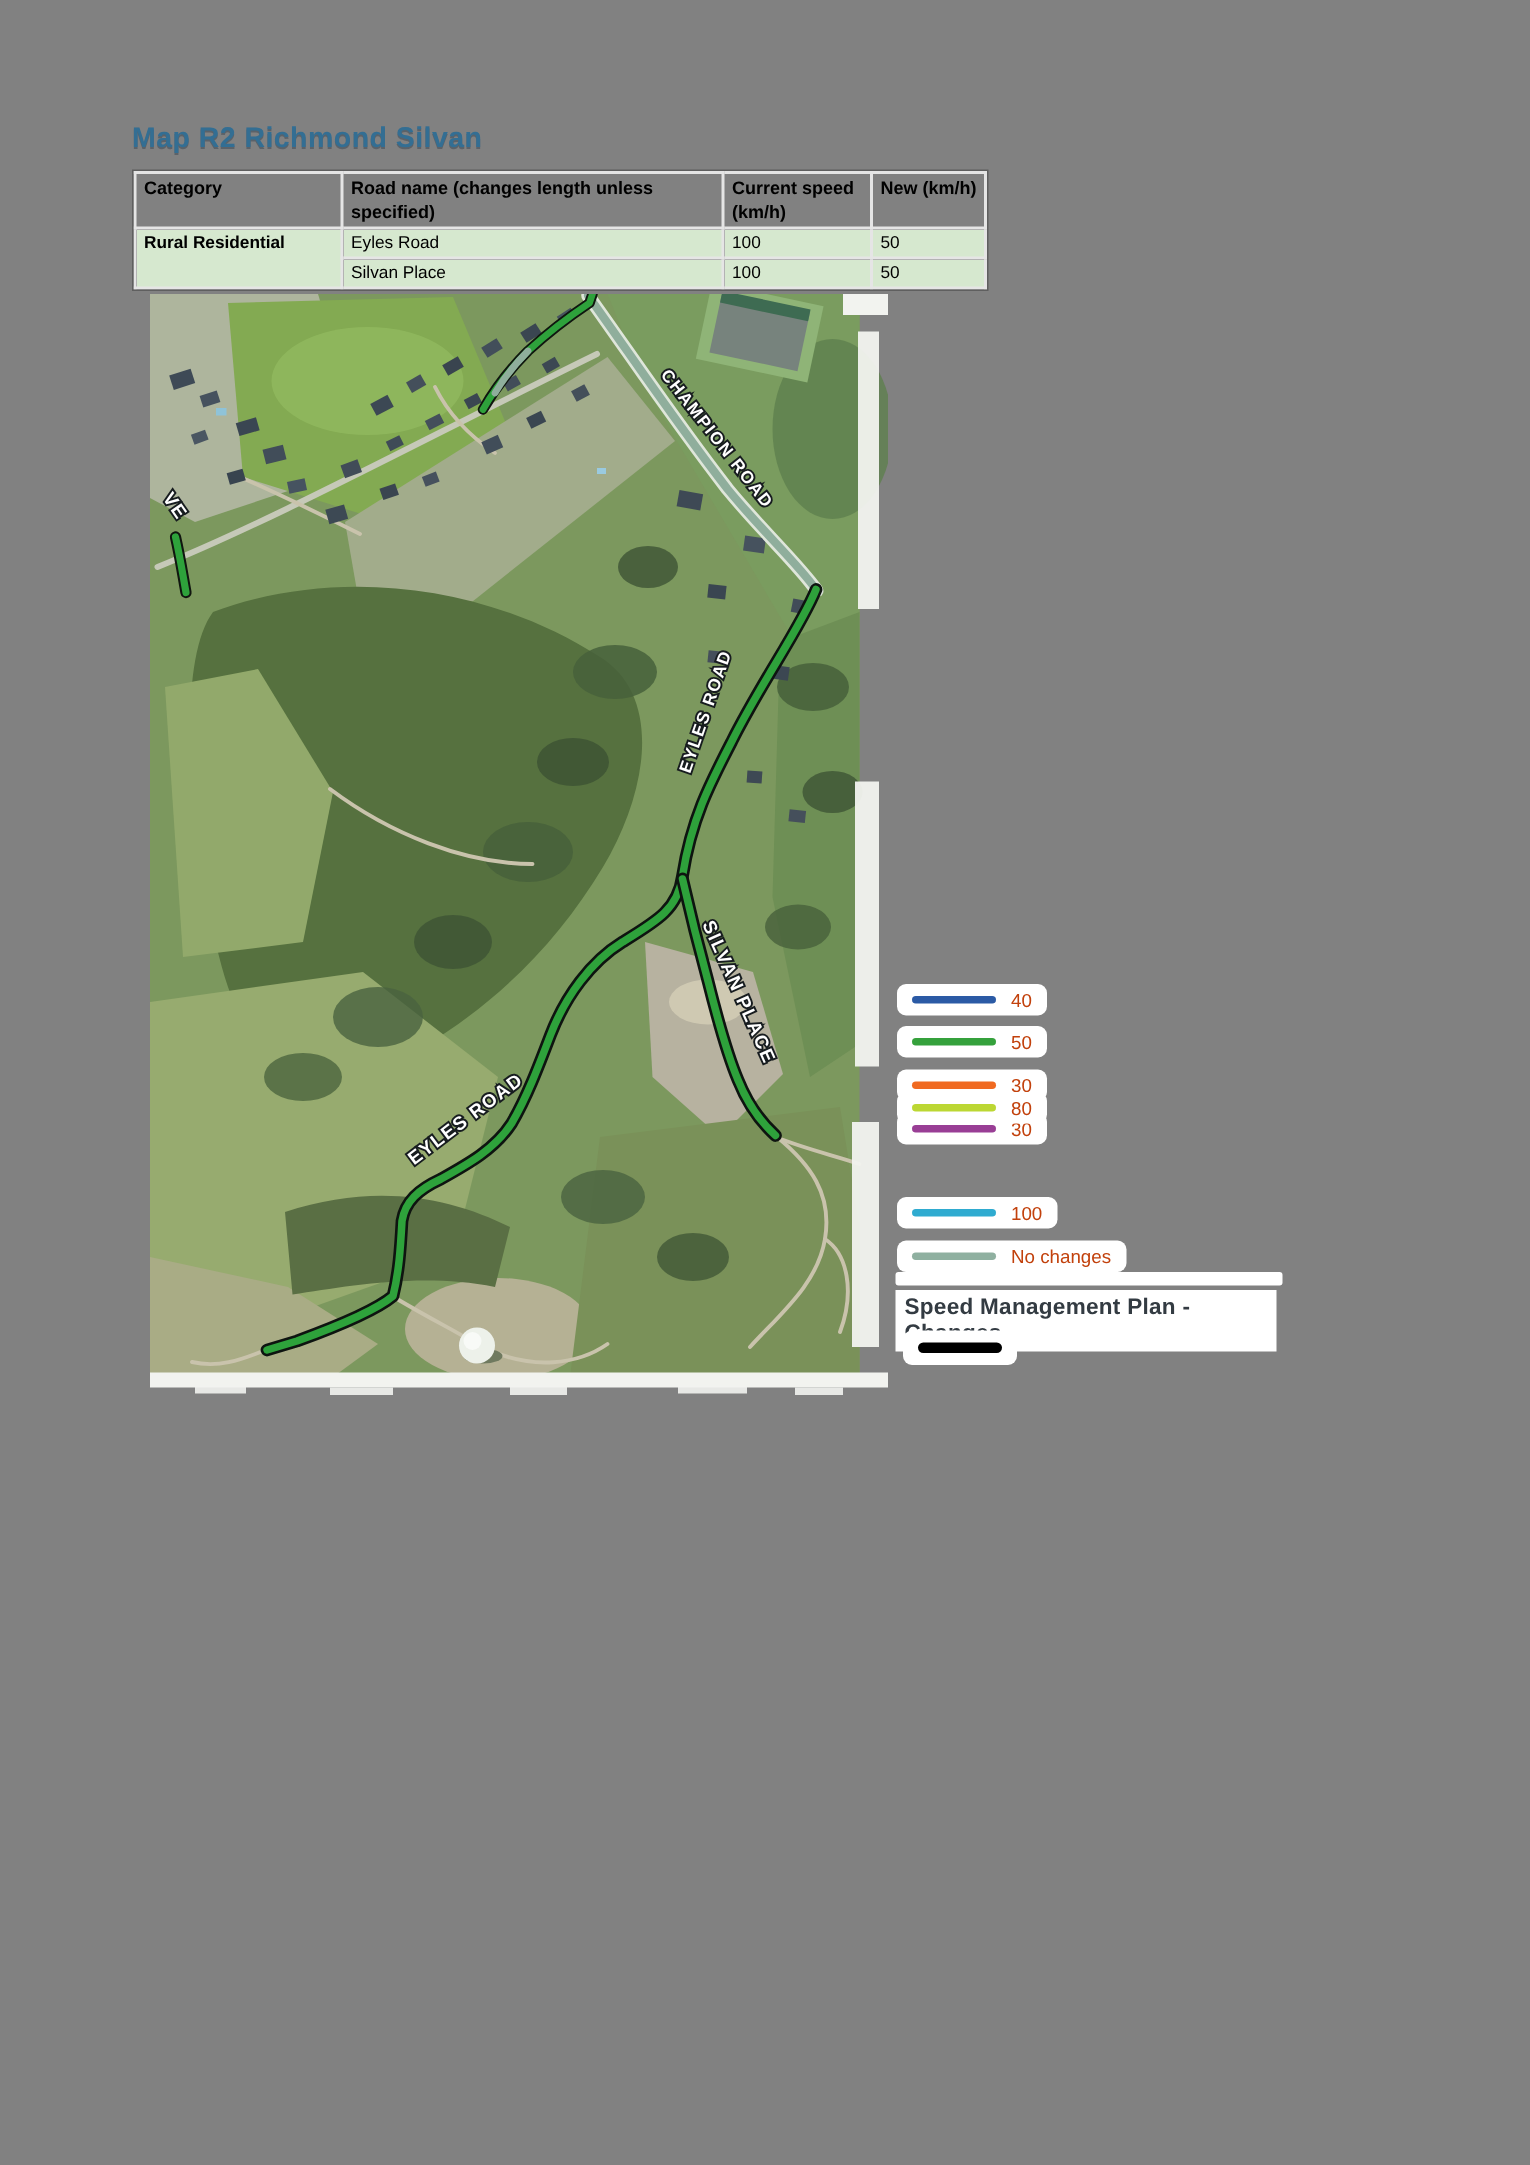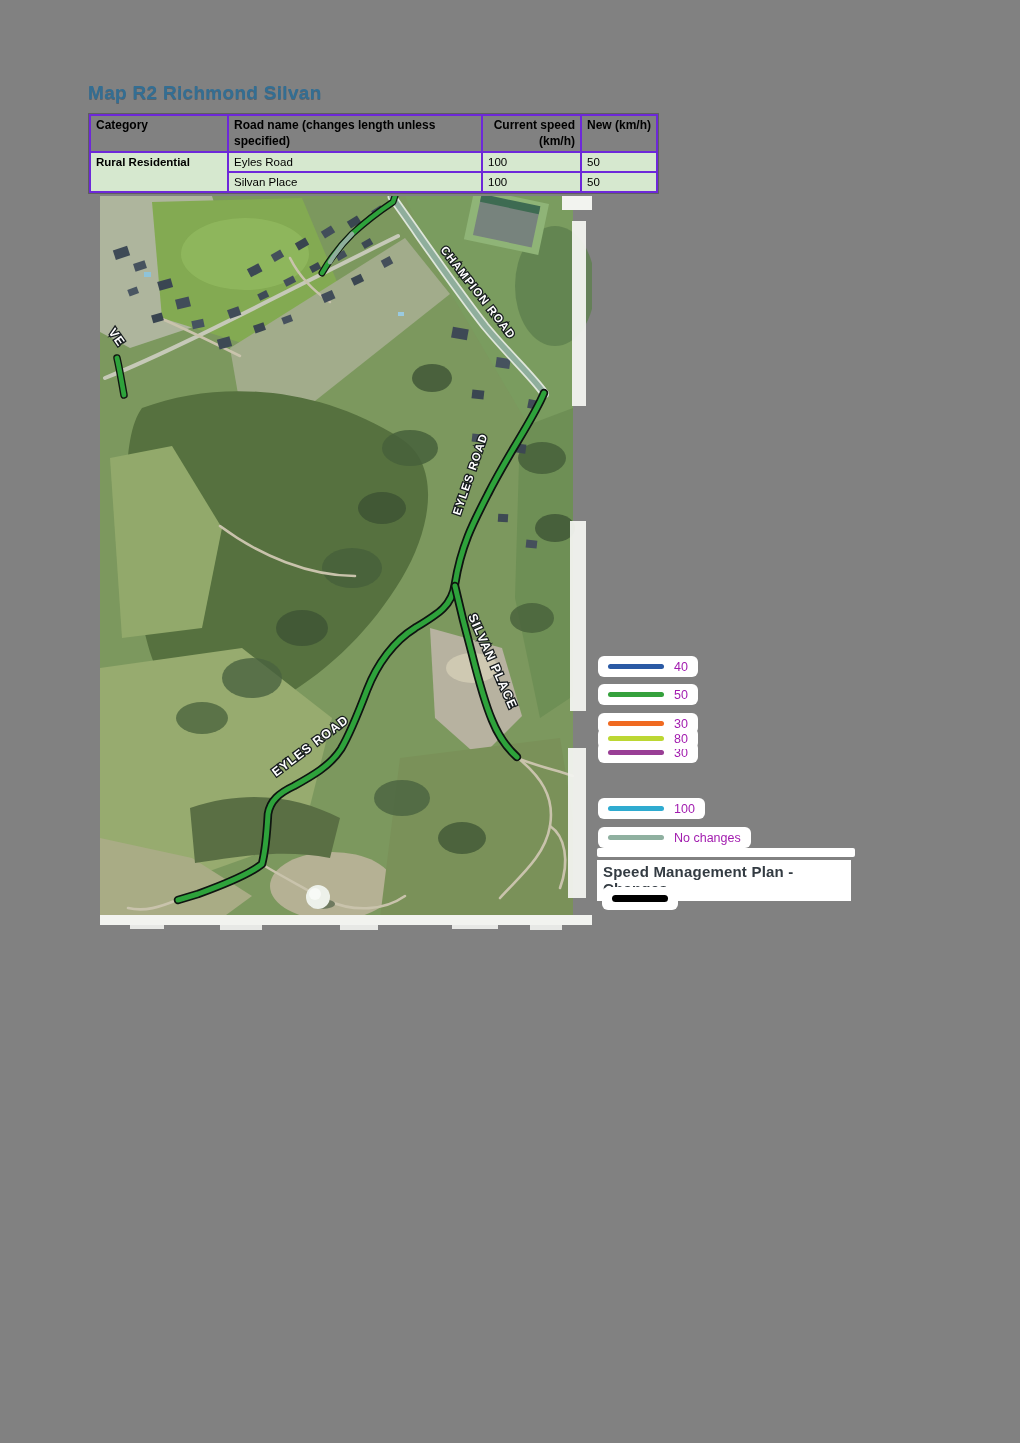--- a/index.html
+++ b/index.html
@@ -14,28 +14,28 @@
     font-size:19px; font-weight:bold; letter-spacing:.3px;
     color:var(--title-text,#336E93);
     text-shadow:0 1px 0 rgba(20,40,60,.35);
   }
   table.speed-table{
     position:absolute; left:89px; top:114px; width:567px;
     border-collapse:collapse; table-layout:fixed;
     outline:1px solid #5f5f5f;
   }
   .speed-table th,.speed-table td{
-    border:2px solid #6d28d9; text-align:left; vertical-align:top;
+    border:2px solid #e5e5e5; text-align:left; vertical-align:top;
     color:#000; padding:2px 5px 1px 5px; line-height:1.32;
     overflow:hidden;
   }
   .speed-table th{
     background:var(--page-bg,#818181); font-weight:bold; font-size:12px; height:29px;
   }
-  .speed-table th.th-current{text-align:right;}
+  .speed-table th.th-current{}
   .speed-table td{
     background:var(--table-row-bg,#D6E8CF); font-size:11.5px; height:13px;
   }
   .speed-table td.cat{font-weight:bold;}
   .map-wrap{position:absolute; left:100px; top:196px; width:492px; height:738px;}
   .map-wrap svg{display:block;}
   .map-label{
     fill:#fff; stroke:#171c1f; stroke-width:2.6px; paint-order:stroke;
     font-family:"Liberation Sans",sans-serif; font-weight:bold;
     letter-spacing:1.1px; font-size:11.5px;
@@ -43,21 +43,21 @@
   .map-label.big{font-size:12.5px;}
   .road-changed{stroke:var(--road-changed,#2EA23B);}
   .road-unchanged{stroke:var(--road-unchanged,#8FAE9C);}
   .legend-item{
     position:absolute; left:598px; height:21px;
     background:#fff; border-radius:6px;
     display:flex; align-items:center; padding:0 10px;
     box-sizing:border-box;
   }
   .legend-line{width:56px; height:5px; border-radius:3px; margin-right:10px; flex:0 0 auto;}
-  .legend-label{font-size:12.5px; color:#a21caf; white-space:nowrap;}
+  .legend-label{font-size:12.5px; color:#c2410c; white-space:nowrap;}
   .legend-sep-bar{
     position:absolute; left:597px; top:848px; width:258px; height:9px;
     background:#fff; border-radius:2px;
   }
   .plan-title{
     position:absolute; left:597px; top:860px; width:254px; box-sizing:border-box;
     background:#fff; color:#333B42; font-size:15px; font-weight:bold;
     padding:3px 6px 4px 6px; letter-spacing:.2px;
   }
   .changes-item{

